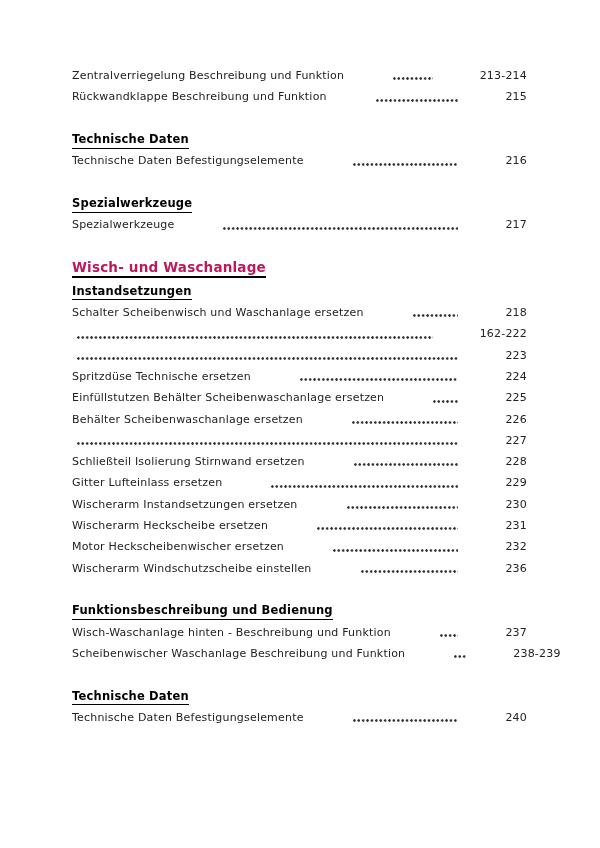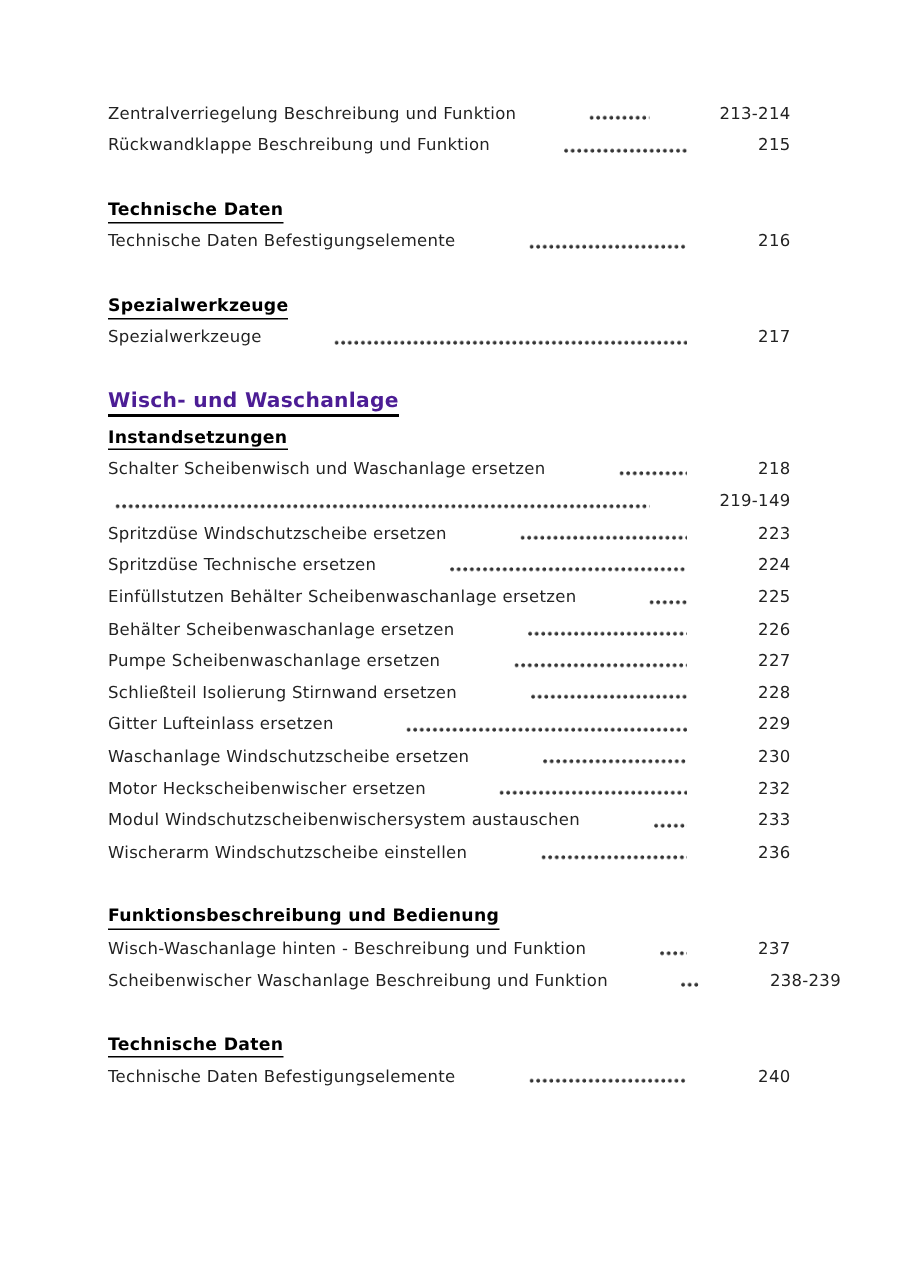--- a/index.html
+++ b/index.html
@@ -35,21 +35,21 @@
     background-repeat: repeat-x;
     min-width: 12px;
   }
   .toc-row .pagenum { flex: 0 0 auto; text-align: right; }
   h1.chapter-heading {
     margin: 19px 0 0 0;
     height: 24px;
     line-height: 24px;
     font-size: 13.5px;
     font-weight: bold;
-    color: #4c1d95;
+    color: #be185d;
     letter-spacing: 0.2px;
   }
   h1.chapter-heading .hl {
     border-bottom: 2px solid #000000;
     padding-bottom: 1px;
   }
   h2.section-heading {
     margin: 21.5px 0 0 0;
     height: 21.3px;
     line-height: 21.3px;
@@ -103,71 +103,69 @@
   <section>
     <h1 class="chapter-heading"><span class="hl">Wisch- und Waschanlage</span></h1>
     <h2 class="section-heading tight"><span class="hl">Instandsetzungen</span></h2>
     <div class="toc-row">
       <span class="title">Schalter Scheibenwisch und Waschanlage ersetzen</span>
       <span class="dots"></span>
       <span class="pagenum">218</span>
     </div>
     <div class="toc-row">
       <span class="dots"></span>
-      <span class="pagenum">219-149</span>
+      <span class="pagenum">162-222</span>
     </div>
     <div class="toc-row">
-      <span class="title">Spritzdüse Windschutzscheibe ersetzen</span>
       <span class="dots"></span>
       <span class="pagenum">223</span>
     </div>
     <div class="toc-row">
       <span class="title">Spritzdüse Technische ersetzen</span>
       <span class="dots"></span>
       <span class="pagenum">224</span>
     </div>
     <div class="toc-row">
       <span class="title">Einfüllstutzen Behälter Scheibenwaschanlage ersetzen</span>
       <span class="dots"></span>
       <span class="pagenum">225</span>
     </div>
     <div class="toc-row">
       <span class="title">Behälter Scheibenwaschanlage ersetzen</span>
       <span class="dots"></span>
       <span class="pagenum">226</span>
     </div>
     <div class="toc-row">
-      <span class="title">Pumpe Scheibenwaschanlage ersetzen</span>
       <span class="dots"></span>
       <span class="pagenum">227</span>
     </div>
     <div class="toc-row">
       <span class="title">Schließteil Isolierung Stirnwand ersetzen</span>
       <span class="dots"></span>
       <span class="pagenum">228</span>
     </div>
     <div class="toc-row">
       <span class="title">Gitter Lufteinlass ersetzen</span>
       <span class="dots"></span>
       <span class="pagenum">229</span>
     </div>
     <div class="toc-row">
-      <span class="title">Waschanlage Windschutzscheibe ersetzen</span>
+      <span class="title">Wischerarm Instandsetzungen ersetzen</span>
       <span class="dots"></span>
       <span class="pagenum">230</span>
+    </div>
+    <div class="toc-row">
+      <span class="title">Wischerarm Heckscheibe ersetzen</span>
+      <span class="dots"></span>
+      <span class="pagenum">231</span>
     </div>
     <div class="toc-row">
       <span class="title">Motor Heckscheibenwischer ersetzen</span>
       <span class="dots"></span>
       <span class="pagenum">232</span>
-    </div>
-    <div class="toc-row">
-      <span class="title">Modul Windschutzscheibenwischersystem austauschen</span>
-      <span class="dots"></span>
-      <span class="pagenum">233</span>
     </div>
     <div class="toc-row">
       <span class="title">Wischerarm Windschutzscheibe einstellen</span>
       <span class="dots"></span>
       <span class="pagenum">236</span>
     </div>
   </section>
 
   <section>
     <h2 class="section-heading"><span class="hl">Funktionsbeschreibung und Bedienung</span></h2>

